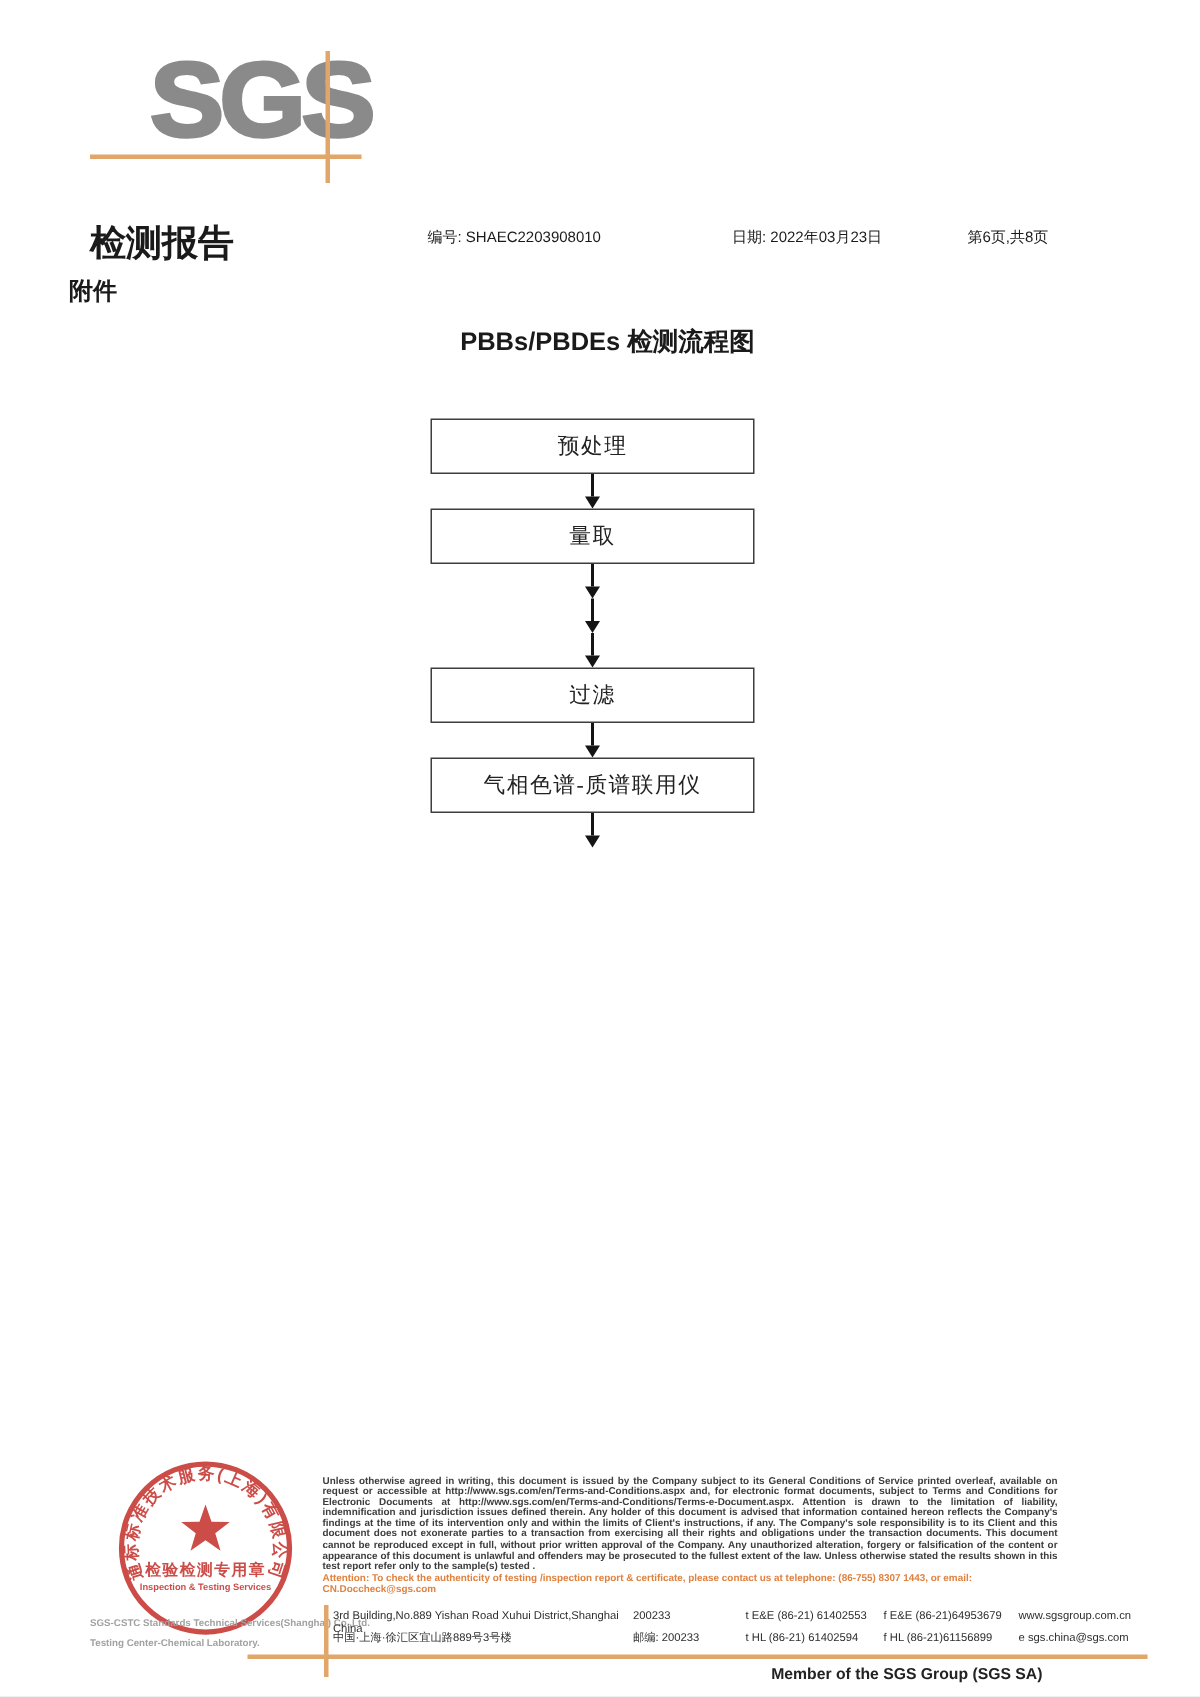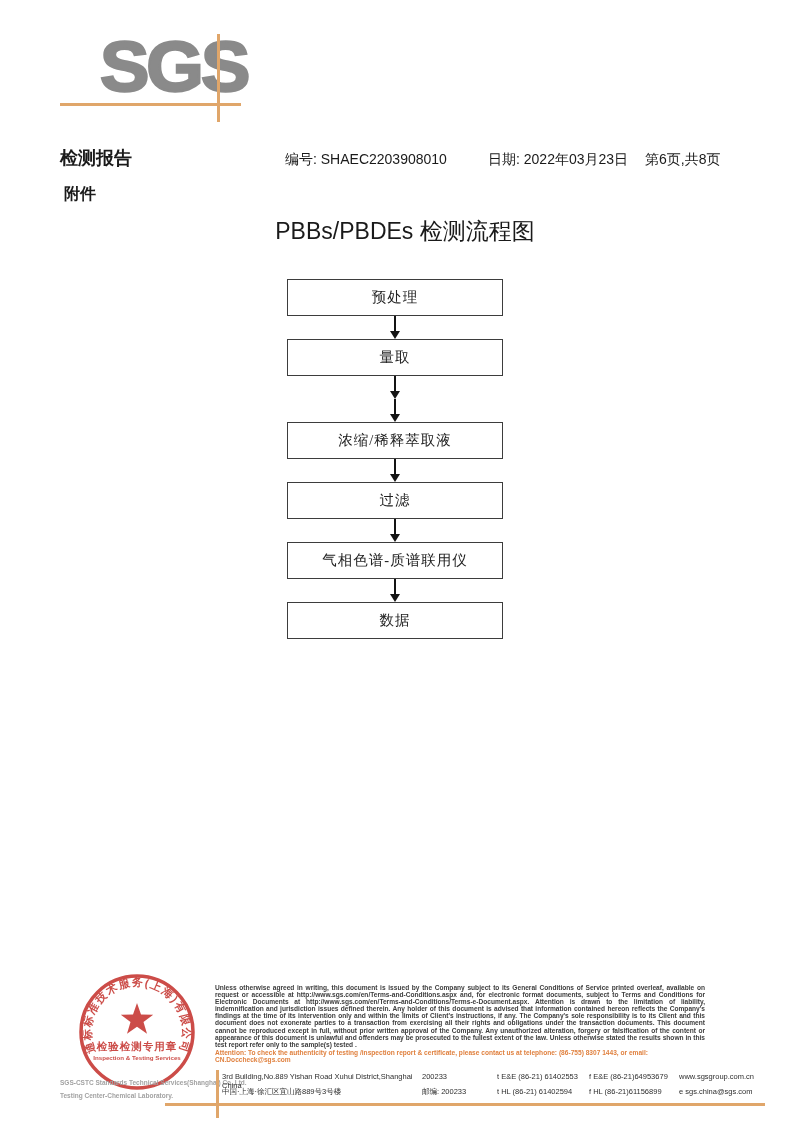--- a/index.html
+++ b/index.html
@@ -14,30 +14,30 @@
     position:absolute; left:100px; top:26px;
     font-size:74px; font-weight:900; letter-spacing:-3px;
     color:#8a8a8a; -webkit-text-stroke:2.5px #8a8a8a;
     transform:scaleY(0.95); transform-origin:top left;
   }
   .cross-h { position:absolute; background:#e0a66a; height:2.5px; }
   .cross-v { position:absolute; background:#e0a66a; width:2.5px; }
   .logo-h { left:60px; top:103px; width:181px; }
   .logo-v { left:217px; top:34px; height:88px; }
   
-  .report-title { position:absolute; left:60px; top:146px; font-size:18px; font-weight:bold; }
-  .hdr { position:absolute; top:151px; font-size:14px; }
+  .report-title { position:absolute; left:60px; top:146px; font-size:24px; font-weight:bold; }
+  .hdr { position:absolute; top:151px; font-size:10px; }
   .hdr-no   { left:285px; }
   .hdr-date { left:488px;text-align:right; }
   .hdr-page { left:645px; }
-  .attachment { position:absolute; left:64px; top:184px; font-size:16px; font-weight:bold; }
+  .attachment { position:absolute; left:46px; top:184px; font-size:16px; font-weight:bold; }
   
   .chart-title {
     position:absolute; left:250px; top:216px; width:310px;
-    text-align:center; font-size:23px; font-weight:normal;
+    text-align:center; font-size:17px; font-weight:bold;
   }
   .flowchart { position:absolute; left:287px; top:279px; width:216px; }
   .flow-box {
     width:216px; height:37px; border:1.5px solid #3d3d3d;
     display:flex; align-items:center; justify-content:center;
     font-family:"Liberation Serif", serif; font-size:14.5px; color:#222;
     letter-spacing:1px; background:#fff;
   }
   .flow-arrow { height:23px; display:flex; flex-direction:column; align-items:center; }
   .flow-arrow .shaft { width:2.2px; flex:1; background:#141414; }
@@ -102,36 +102,34 @@
       </div>
     <div class="flow-box">量取</div>
     <div class="flow-arrow">
         <div class="shaft"></div>
         <div class="head"></div>
       </div>
     <div class="flow-arrow">
         <div class="shaft"></div>
         <div class="head"></div>
       </div>
-    <div class="flow-box">浓缩/稀释萃取液</div>
     <div class="flow-arrow">
         <div class="shaft"></div>
         <div class="head"></div>
       </div>
     <div class="flow-box">过滤</div>
     <div class="flow-arrow">
         <div class="shaft"></div>
         <div class="head"></div>
       </div>
     <div class="flow-box">气相色谱-质谱联用仪</div>
     <div class="flow-arrow">
         <div class="shaft"></div>
         <div class="head"></div>
       </div>
-    <div class="flow-box">数据</div>
   </div>
 
   <svg class="stamp" width="125" height="122" viewBox="0 0 125 122">
     <circle cx="62" cy="60" r="56" fill="none" stroke="#c5342f" stroke-width="3.5"></circle>
     <defs>
       <path id="sealArc" d="M 18.8,75.7 A 46,46 0 1 1 105.2,75.7" fill="none"></path>
     </defs>
     <text font-size="11" font-weight="bold" fill="#c5342f" letter-spacing="1.5">
       <textPath href="#sealArc" startOffset="50%" text-anchor="middle">通标标准技术服务(上海)有限公司</textPath>
     </text>
@@ -163,14 +161,15 @@
       <div class="addr-c2">邮编: 200233</div>
       <div class="addr-c3">t HL (86-21) 61402594</div>
       <div class="addr-c4">f HL (86-21)61156899</div>
       <div class="addr-c5">e sgs.china@sgs.com</div>
     </div>
   </div>
 
   <div class="cross-h footer-h"></div>
   <div class="cross-v footer-v"></div>
 
+  <div class="member">Member of the SGS Group (SGS SA)</div>
 
 </div>
 
 </body></html>

